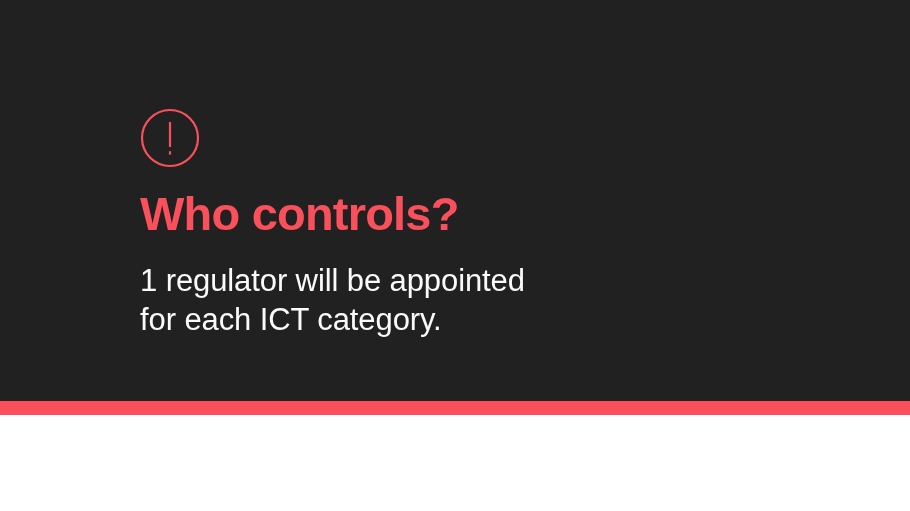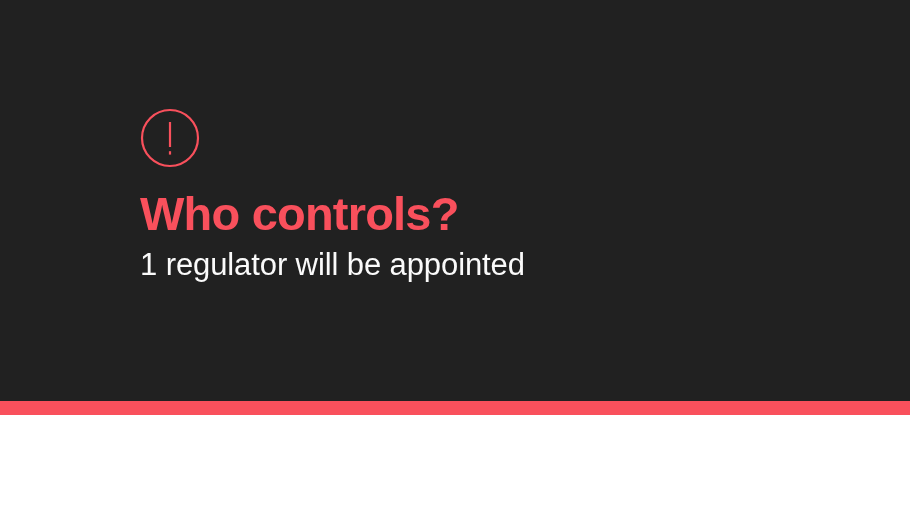--- a/index.html
+++ b/index.html
@@ -51,21 +51,21 @@
     font-size: 47px;
     font-weight: 700;
     letter-spacing: -0.8px;
     line-height: 1.04;
     color: #F9505C;
     white-space: nowrap;
   }
 
   
   .body-copy {
-    margin: 6px 0 0 0;
+    margin: 22px 0 0 0;
     font-family: "Liberation Sans", sans-serif;
     font-size: 31px;
     font-weight: 400;
     line-height: 1.26;
     letter-spacing: -0.1px;
     color: #FAFAFA;
   }
 
   .body-line {
     display: block;
@@ -94,19 +94,20 @@
         <circle cx="30" cy="30" r="28" fill="none" stroke="#F9505C" stroke-width="2.2"></circle>
         <line x1="30" y1="14" x2="30" y2="39" stroke="#F9505C" stroke-width="2.2" stroke-linecap="butt"></line>
         <rect x="28.9" y="43.2" width="2.2" height="3.4" fill="#F9505C"></rect>
       </svg>
     </div>
 
     <h1 class="heading">Who controls?</h1>
 
     <p class="body-copy">
       <span class="body-line">1 regulator will be appointed</span>
+      <span class="body-line">for each ICT category.</span>
     </p>
 
   </div>
 
   <div class="accent-bar"></div>
 
 </div>
 
 </body></html>

